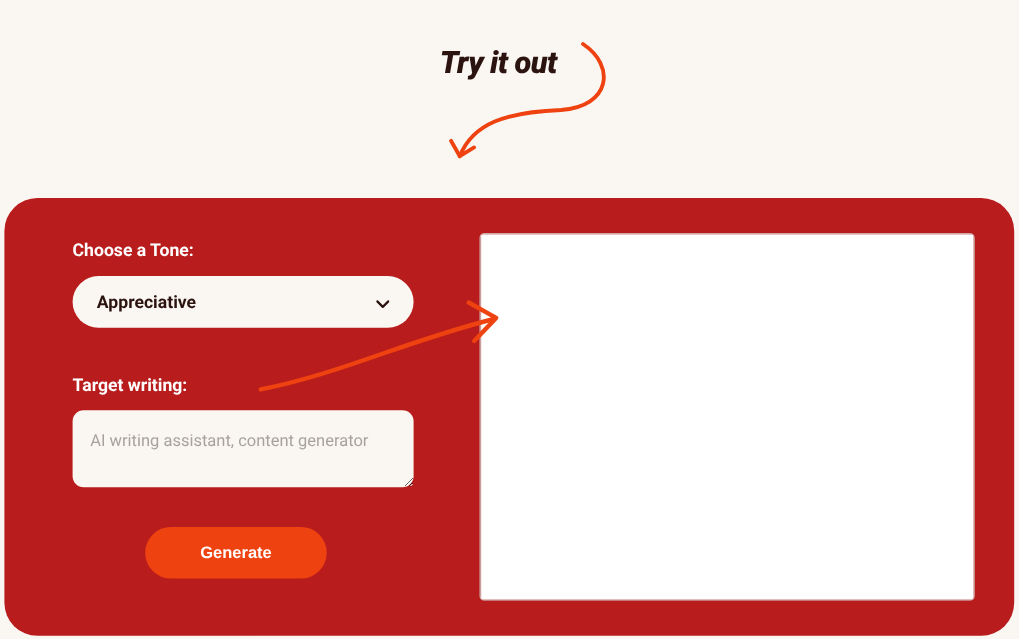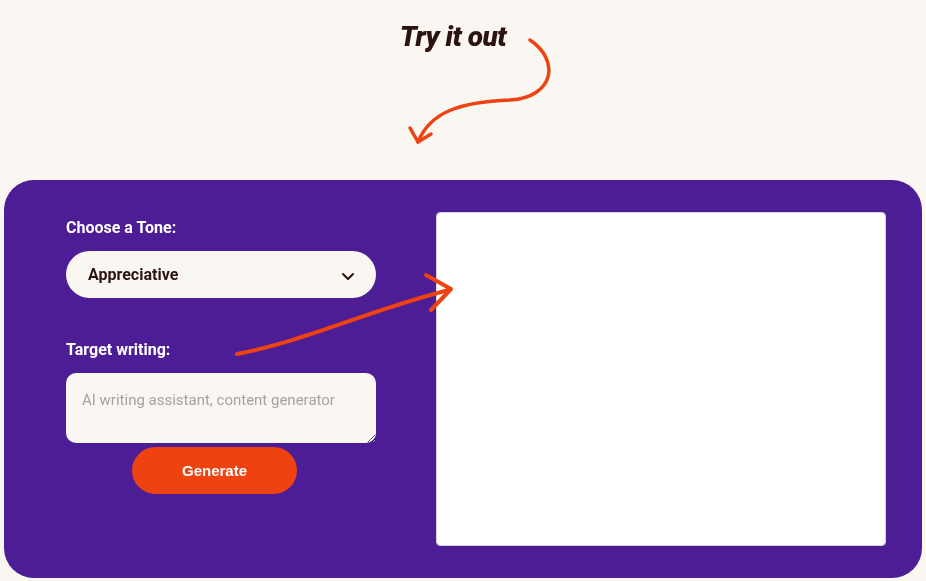--- a/index.html
+++ b/index.html
@@ -13,21 +13,21 @@
       background-color: #faf7f2;
       width: 926px;
       height: 581px;
       overflow: hidden;
       position: relative;
     }
 
     .header-section {
       position: relative;
       height: 180px;
-      padding-top: 20px;
+      padding-top: 40px;
       text-align: center;
     }
 
     .try-it-out {
       font-size: 28px;
       font-weight: 900;
       color: #2b1310;
       font-style: italic;
       display: inline-block;
       margin-left: -20px;
@@ -36,21 +36,21 @@
 
     .arrow-curved {
       position: absolute;
       top: 32px;
       left: 400px;
       width: 170px;
       height: 140px;
     }
 
     .main-panel {
-      background-color: #4c1d95;
+      background-color: #b91c1c;
       margin: 0 4px;
       border-radius: 30px;
       padding: 32px;
       display: flex;
       gap: 20px;
       height: 398px;
       position: relative;
     }
 
     .form-column {
@@ -118,20 +118,21 @@
 
     .generate-btn {
       background-color: #ef4211;
       color: #ffffff;
       border: none;
       border-radius: 999px;
       padding: 15px 50px;
       font-size: 15px;
       font-weight: 700;
       cursor: pointer;
+      margin-top: 32px;
       margin-left: 66px;
     }
 
     .output-panel {
       background-color: #ffffff;
       flex: 1;
       border-radius: 4px;
       border: 1px solid #d4d4d4;
       overflow-y: scroll;
       position: relative;

